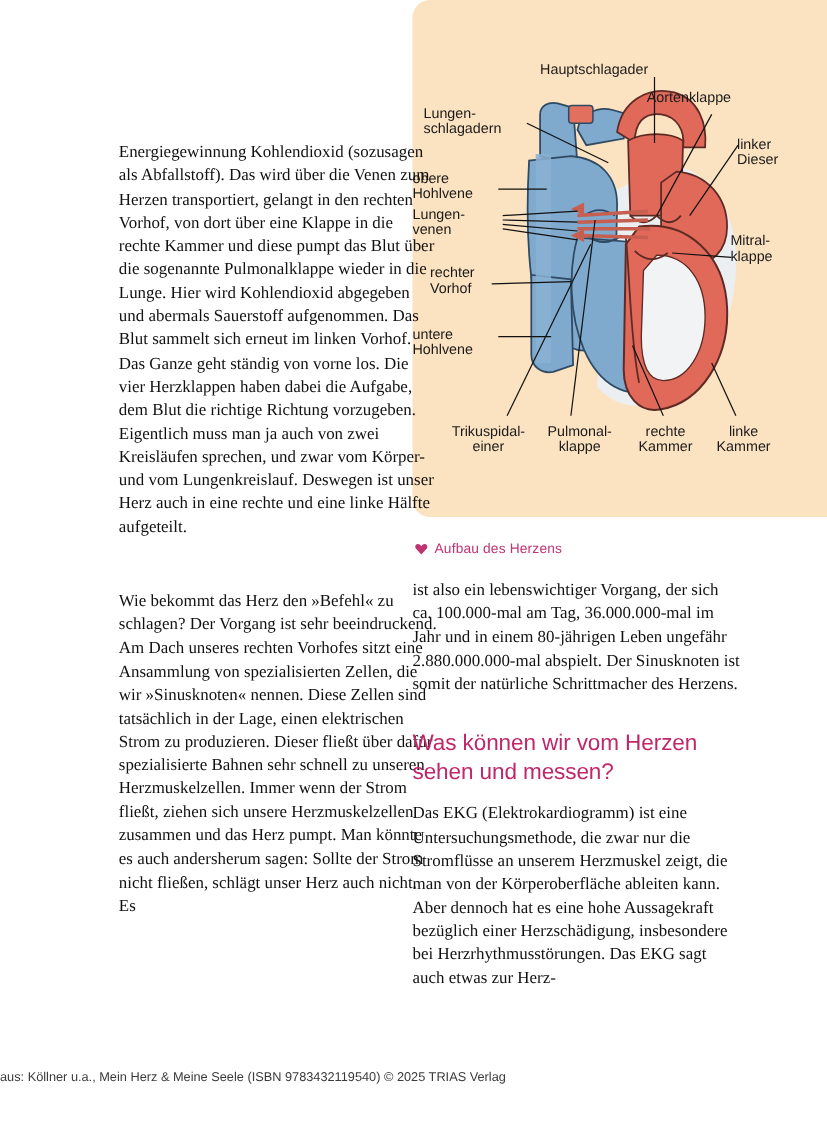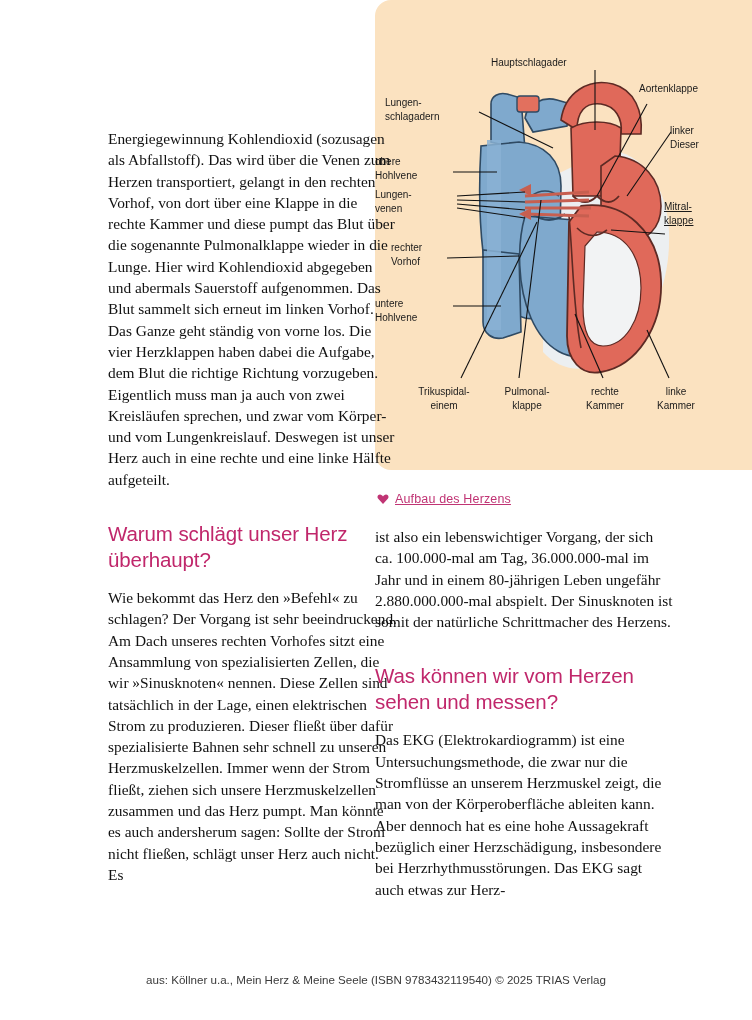--- a/index.html
+++ b/index.html
@@ -57,37 +57,36 @@
     position: absolute;
     left: 2px;
     top: 492px;
     font-family: "Liberation Sans", sans-serif;
     font-size: 12.5px;
     color: #c03474;
     letter-spacing: 0.15px;
     display: flex;
     align-items: center;
     gap: 6px;
-    text-decoration: underline;
   }
   .caption-icon {
     display: inline-block;
     width: 12px;
     height: 12px;
     position: relative;
     top: 0px;
   }
 
   
   .heart-svg { position: absolute; left: 0; top: 0; }
 
   .lbl {
     position: absolute;
     font-family: "Liberation Sans", sans-serif;
-    font-size: 10px;
+    font-size: 13px;
     line-height: 13.6px;
     color: #1a1a1a;
     white-space: pre-line;
   }
   .lbl.r { text-align: left; }
   .lbl.c { text-align: center; }
 
   
   .col {
     position: absolute;
@@ -116,21 +115,20 @@
   }
   .gap-head { height: 31px; }
   .gap-after-head { height: 15px; }
 
   
   .footer {
     position: absolute;
     left: 0;
     top: 973px;
     width: 752px;
-    text-align: center;
     font-family: "Liberation Sans", sans-serif;
     font-size: 11.6px;
     color: #3a3a3a;
   }
 </style>
 </head>
 <body>
 
 <div class="page">
 
@@ -219,35 +217,35 @@
             <line x1="228" y1="378" x2="200" y2="314"></line>
 
             <line x1="294" y1="378" x2="272" y2="330"></line>
           </g>
         </g>
       </svg>
 
       <div class="lbl r" style="left:10px;  top:96px;  width:96px;">Lungen-
 schlagadern</div>
       <div class="lbl" style="left:116px; top:56px;  width:140px;">Hauptschlagader</div>
-      <div class="lbl" style="left:213px; top:82px;  width:110px;text-align:right;">Aortenklappe</div>
+      <div class="lbl" style="left:213px; top:82px;  width:110px;">Aortenklappe</div>
       <div class="lbl" style="left:295px; top:124px; width:70px;">linker
 Dieser</div>
       <div class="lbl r" style="left:0px;   top:155px; width:76px;">obere
 Hohlvene</div>
-      <div class="lbl" style="left:289px; top:200px; width:70px;text-decoration:underline;">Mitral-
+      <div class="lbl" style="left:289px; top:212px; width:70px;">Mitral-
 klappe</div>
       <div class="lbl r" style="left:0px;   top:188px; width:80px;">Lungen-
 venen</div>
       <div class="lbl r" style="left:0px;   top:241px; width:70px;padding-left:16px;">rechter
 Vorhof</div>
       <div class="lbl r" style="left:0px;   top:297px; width:76px;">untere
 Hohlvene</div>
       <div class="lbl c" style="left:26px;  top:385px; width:86px;">Trikuspidal-
-einem</div>
+einer</div>
       <div class="lbl c" style="left:113px; top:385px; width:78px;text-align:center;">Pulmonal-
 klappe</div>
       <div class="lbl c" style="left:195px; top:385px; width:70px;">rechte
 Kammer</div>
       <div class="lbl c" style="left:268px; top:385px; width:66px;">linke
 Kammer</div>
 
       <div class="credit">
         <div>Schünke M, Schulte E, Schumacher U. Prometheus. LernAtlas der Anatomie. Innere</div>
         <div>Organe. Illustrationen von M. Voll und K. Wesker. 5. Aufl. Stuttgart: Thieme; 2018</div>
@@ -261,21 +259,20 @@
                    C6.5 2.6 7.7 1.6 9 1.6 C11.2 1.6 12.2 4 11 5.6 Z" fill="#c03474"></path>
         </svg>
       </span>
       <span>Aufbau des Herzens</span>
     </div>
   </div>
 
   <div class="col left">
     <p class="body">Energiegewinnung Kohlendioxid (sozusagen als Abfallstoff). Das wird über die Venen zum Herzen transportiert, gelangt in den rechten Vorhof, von dort über eine Klappe in die rechte Kammer und diese pumpt das Blut über die sogenannte Pulmonalklappe wieder in die Lunge. Hier wird Kohlendioxid abgegeben und abermals Sauerstoff aufgenommen. Das Blut sammelt sich erneut im linken Vorhof. Das Ganze geht ständig von vorne los. Die vier Herzklappen haben dabei die Aufgabe, dem Blut die richtige Richtung vorzugeben. Eigentlich muss man ja auch von zwei Kreisläufen sprechen, und zwar vom Körper- und vom Lungenkreislauf. Deswegen ist unser Herz auch in eine rechte und eine linke Hälfte aufgeteilt.</p>
     <div class="gap-head"></div>
-    <h2 class="heading">Warum schlägt unser Herz überhaupt?</h2>
     <div class="gap-after-head"></div>
     <p class="body">Wie bekommt das Herz den »Befehl« zu schlagen? Der Vorgang ist sehr beeindruckend. Am Dach unseres rechten Vorhofes sitzt eine Ansammlung von spezialisierten Zellen, die wir »Sinusknoten« nennen. Diese Zellen sind tatsächlich in der Lage, einen elektrischen Strom zu produzieren. Dieser fließt über dafür spezialisierte Bahnen sehr schnell zu unseren Herzmuskelzellen. Immer wenn der Strom fließt, ziehen sich unsere Herzmuskelzellen zusammen und das Herz pumpt. Man könnte es auch andersherum sagen: Sollte der Strom nicht fließen, schlägt unser Herz auch nicht. Es</p>
   </div>
 
   <div class="col right">
     <p class="body">ist also ein lebenswichtiger Vorgang, der sich ca. 100.000-mal am Tag, 36.000.000-mal im Jahr und in einem 80-jährigen Leben ungefähr 2.880.000.000-mal abspielt. Der Sinusknoten ist somit der natürliche Schrittmacher des Herzens.</p>
     <div class="gap-head"></div>
     <h2 class="heading">Was können wir vom Herzen sehen und messen?</h2>
     <div class="gap-after-head"></div>
     <p class="body">Das EKG (Elektrokardiogramm) ist eine Untersuchungsmethode, die zwar nur die Stromflüsse an unserem Herzmuskel zeigt, die man von der Körperoberfläche ableiten kann. Aber dennoch hat es eine hohe Aussagekraft bezüglich einer Herzschädigung, insbesondere bei Herzrhythmusstörungen. Das EKG sagt auch etwas zur Herz-</p>

